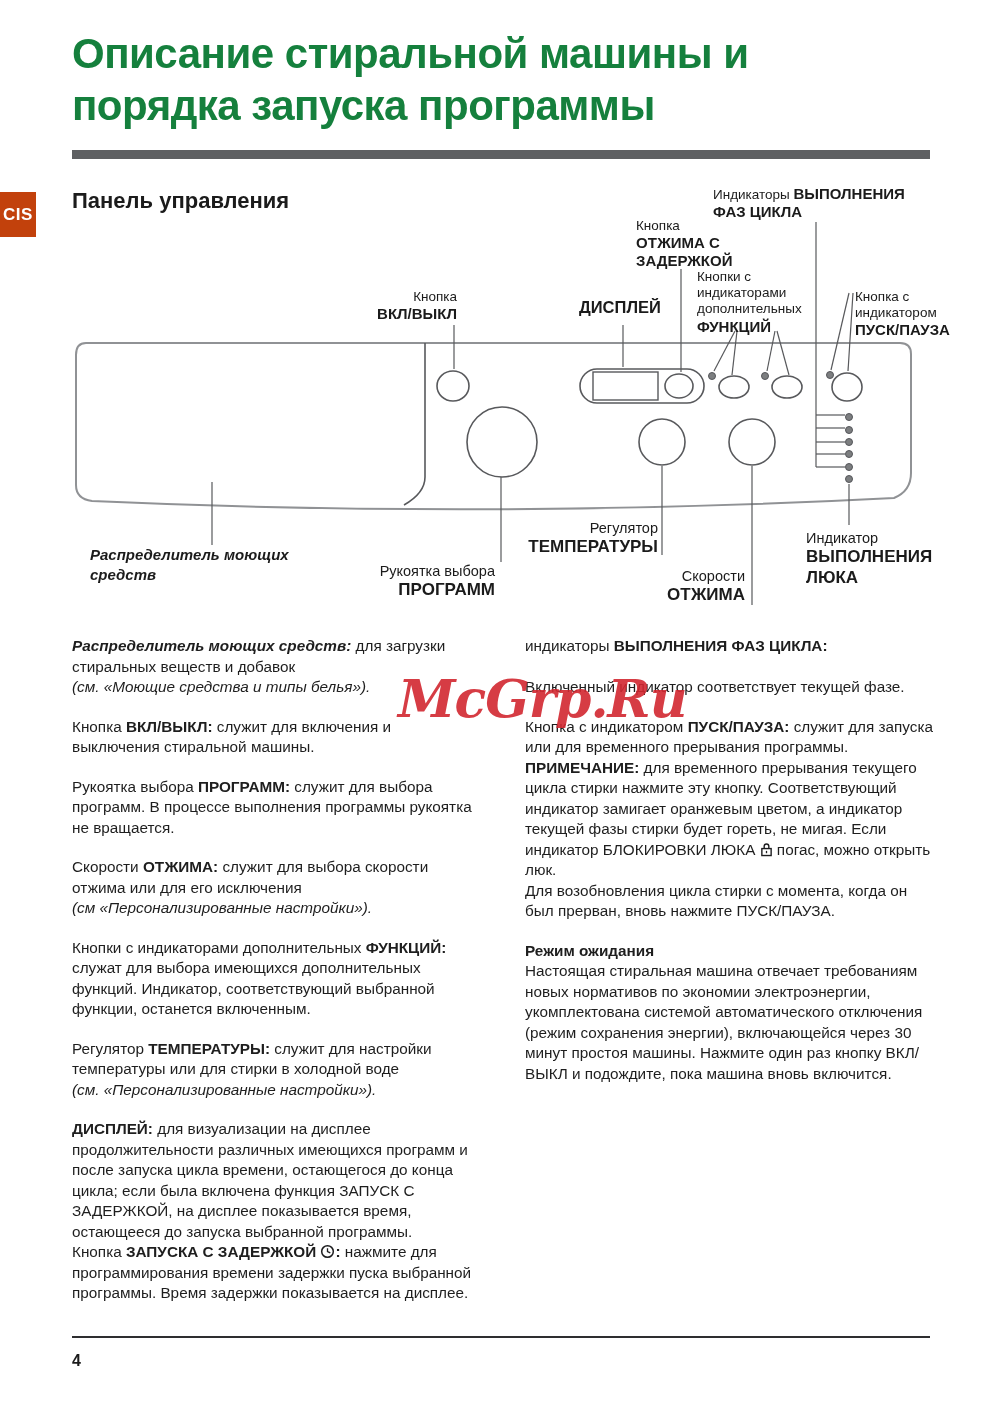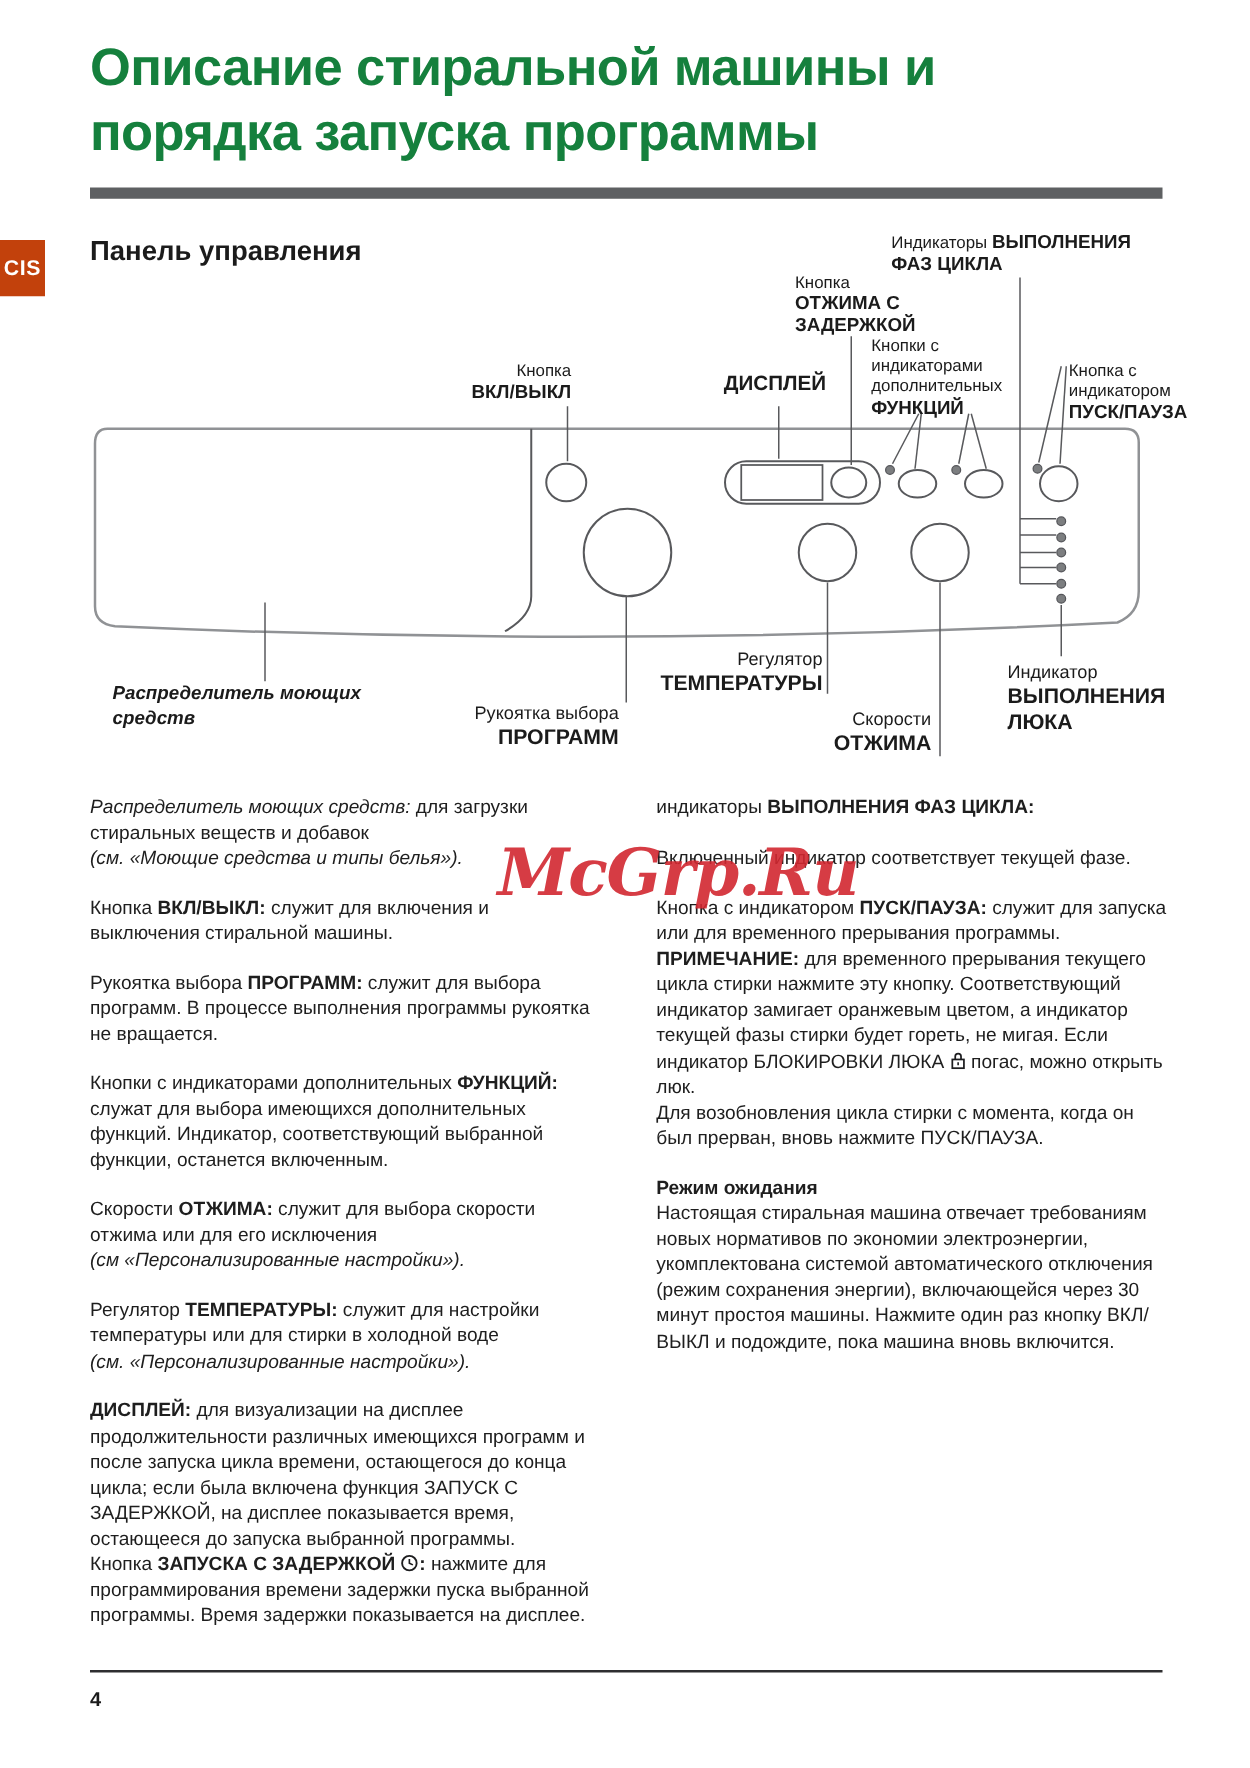--- a/index.html
+++ b/index.html
@@ -24,21 +24,21 @@
   .dlabel-dispenser{font-size:15px;font-weight:700;font-style:italic;line-height:1.35;}
 
   
   .col{position:absolute;top:636px;font-size:15.3px;line-height:20.5px;color:#1e1e1e;}
   .col-left{left:72px;width:408px;}
   .col-right{left:525px;width:415px;}
   .col p{margin:0 0 19px 0;}
   .s-r{font-weight:400;}
   .s-b{font-weight:700;margin-top:44px;}
   .s-i{font-style:italic;}
-  .s-bi{font-weight:400;font-style:italic;}
+  .s-bi{font-weight:700;font-style:italic;}
   .icon{display:inline-block;vertical-align:-2px;line-height:0;}
 
   .watermark{position:absolute;left:398px;top:668px;font-family:"DejaVu Serif",serif;
              font-style:italic;font-weight:700;font-size:52px;color:#d22730;opacity:.9;
              letter-spacing:-1px;z-index:5;pointer-events:none;}
   .footer-rule{position:absolute;left:72px;top:1336px;width:858px;height:2px;background:#2e2e30;}
   .page-number{position:absolute;left:72px;top:1352px;font-size:16px;font-weight:700;color:#1b1b1b;}
 </style>
 </head>
 <body>
@@ -171,22 +171,22 @@
       <span>Индикатор</span><br>
       <span class="b">ВЫПОЛНЕНИЯ</span><br>
       <span class="b">ЛЮКА</span>
     </div>
   </div>
 
   <div class="col col-left">
     <p><span class="s-bi">Распределитель моющих средств:</span><span class="s-r"> для загрузки стиральных веществ и добавок</span><br><span class="s-i">(см. «Моющие средства и типы белья»).</span></p>
     <p><span class="s-r">Кнопка </span><span class="s-b">ВКЛ/ВЫКЛ:</span><span class="s-r"> служит для включения и выключения стиральной машины.</span></p>
     <p><span class="s-r">Рукоятка выбора </span><span class="s-b">ПРОГРАММ:</span><span class="s-r"> служит для выбора программ. В процессе выполнения программы рукоятка не вращается.</span></p>
+    <p><span class="s-r">Скорости </span><span class="s-b">ОТЖИМА:</span><span class="s-r"> служит для выбора скорости отжима  или для его исключения</span><br><span class="s-i">(см «Персонализированные настройки»).</span></p>
     <p><span class="s-r">Кнопки с индикаторами дополнительных </span><span class="s-b">ФУНКЦИЙ:</span><span class="s-r"> служат для выбора имеющихся дополнительных функций. Индикатор, соответствующий выбранной функции, останется включенным.</span></p>
-    <p><span class="s-r">Скорости </span><span class="s-b">ОТЖИМА:</span><span class="s-r"> служит для выбора скорости отжима  или для его исключения</span><br><span class="s-i">(см «Персонализированные настройки»).</span></p>
     <p><span class="s-r">Регулятор </span><span class="s-b">ТЕМПЕРАТУРЫ:</span><span class="s-r"> служит для настройки температуры или для стирки в холодной воде</span><br><span class="s-i">(см. «Персонализированные настройки»).</span></p>
     <p><span class="s-b">ДИСПЛЕЙ:</span><span class="s-r"> для визуализации на дисплее продолжительности различных имеющихся программ и после запуска цикла времени, остающегося до конца цикла; если была включена функция ЗАПУСК С ЗАДЕРЖКОЙ, на дисплее показывается время, остающееся до запуска выбранной программы.</span><br><span class="s-r">Кнопка </span><span class="s-b">ЗАПУСКА С ЗАДЕРЖКОЙ </span><span class="icon"><svg viewBox="0 0 16 16" width="15" height="15">
             <circle cx="8" cy="8" r="6.2" fill="none" stroke="#1d1d1f" stroke-width="1.6"></circle>
             <path d="M8 4.5 V8 L11 9.5" fill="none" stroke="#1d1d1f" stroke-width="1.4"></path>
           </svg></span><span class="s-b">:</span><span class="s-r"> нажмите для программирования времени задержки пуска выбранной программы. Время задержки показывается на дисплее.</span></p>
   </div>
 
   <div class="col col-right">
     <p><span class="s-r">индикаторы </span><span class="s-b">ВЫПОЛНЕНИЯ ФАЗ ЦИКЛА:</span><br><br><span class="s-r">Включенный индикатор соответствует текущей фазе.</span></p>
     <p><span class="s-r">Кнопка с индикатором </span><span class="s-b">ПУСК/ПАУЗА:</span><span class="s-r"> служит для запуска или для временного прерывания программы.</span><br><span class="s-b">ПРИМЕЧАНИЕ:</span><span class="s-r"> для временного прерывания текущего цикла стирки нажмите эту кнопку. Соответствующий индикатор замигает оранжевым цветом, а индикатор текущей фазы стирки будет гореть, не мигая. Если индикатор БЛОКИРОВКИ ЛЮКА </span><span class="icon"><svg viewBox="0 0 14 16" width="13" height="15">

